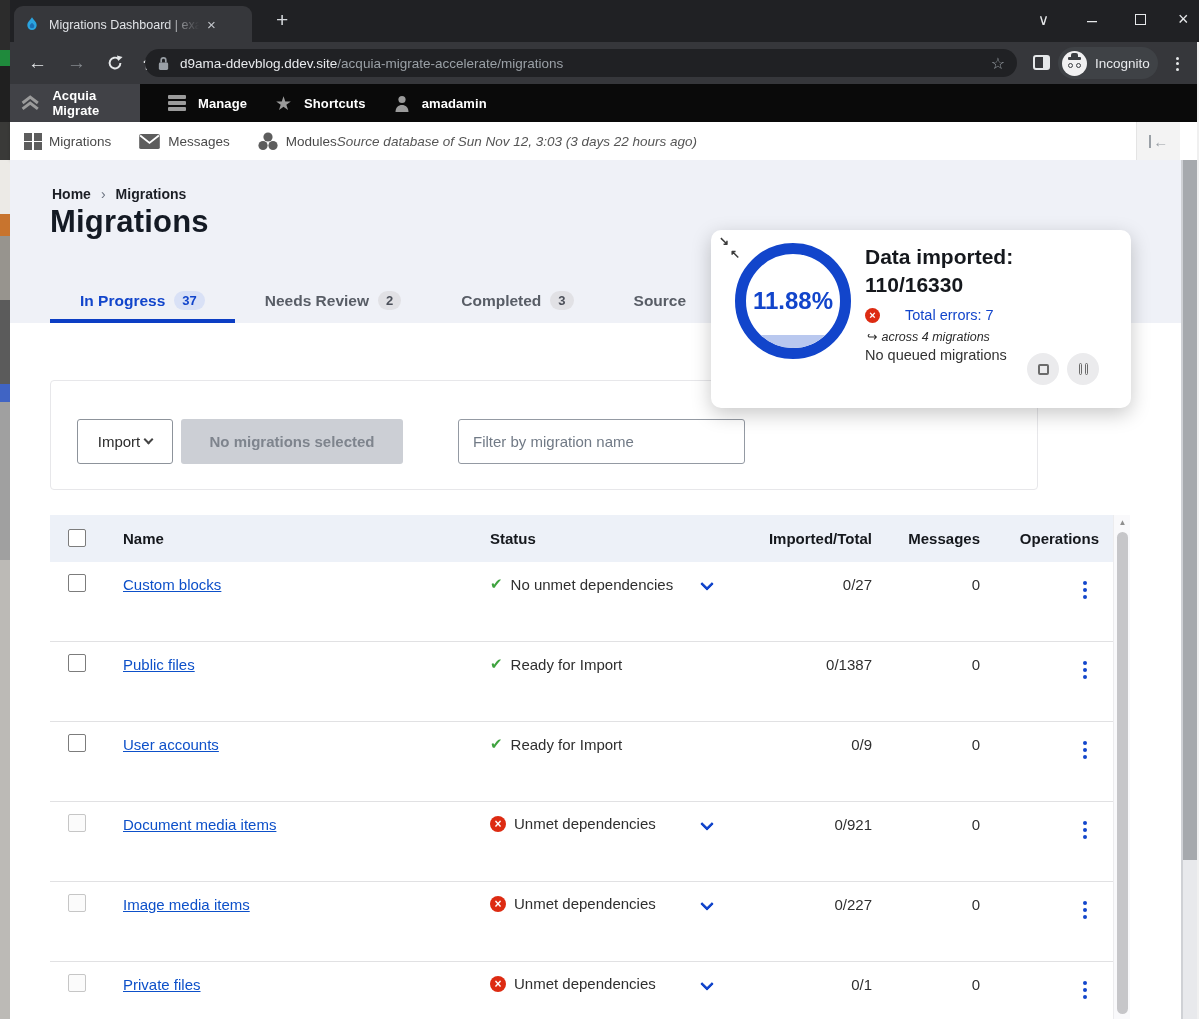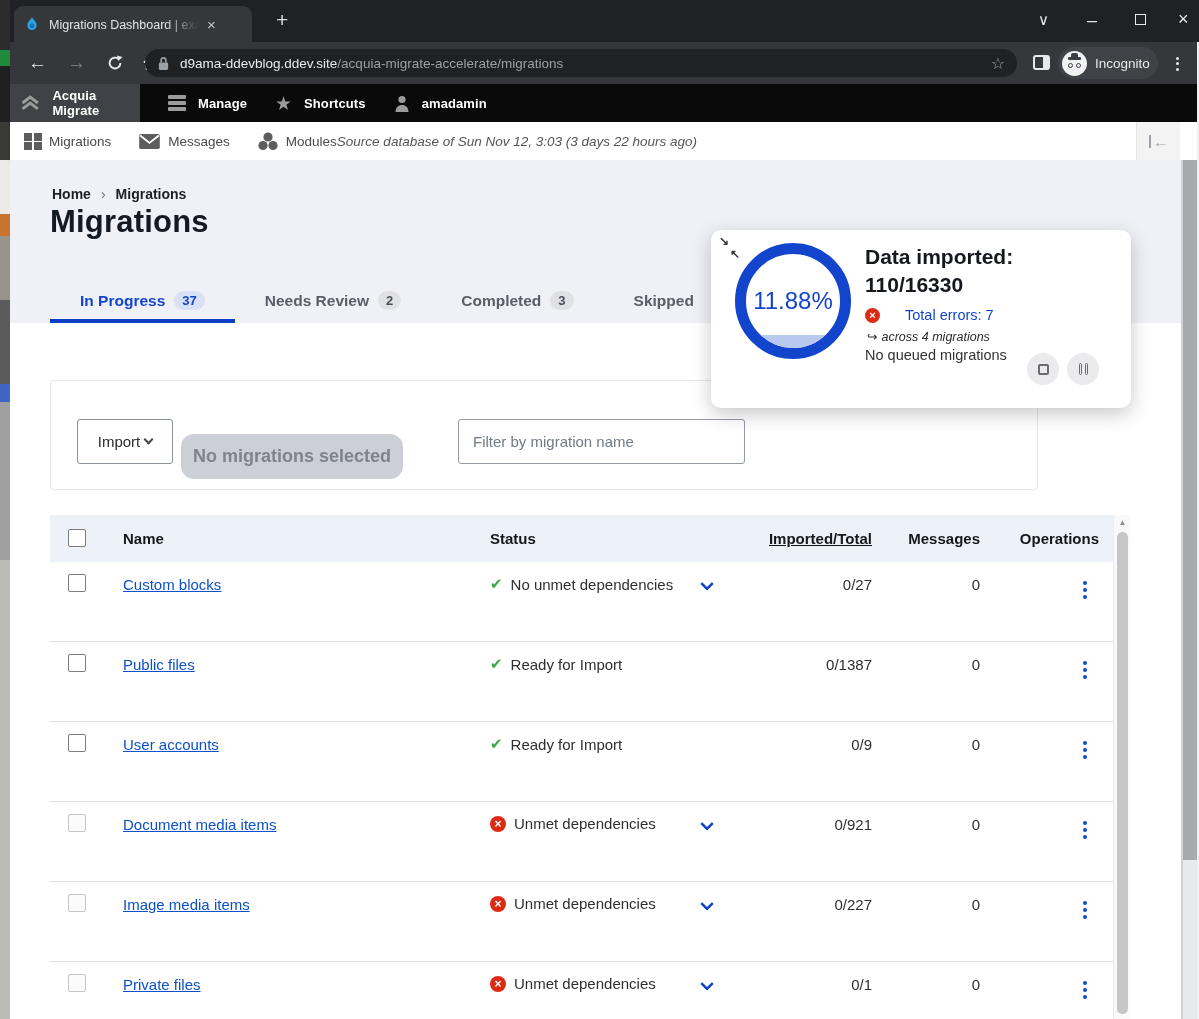--- a/index.html
+++ b/index.html
@@ -87,21 +87,21 @@
   .tab.active:after{content:"";position:absolute;left:0;right:0;bottom:0;height:4px;background:#0c3ec4;}
 
   
   #overlay-card{left:711px;top:230px;width:420px;height:178px;background:#fff;border-radius:10px;
      box-shadow:0 6px 20px rgba(0,0,0,.22);z-index:5;}
   .corner-ico{position:absolute;font-size:12px;color:#3c3c3c;font-weight:bold;}
   #ring{position:absolute;left:24px;top:13px;width:116px;height:116px;border-radius:50%;
      border:11px solid #1245cb;background:#fff;overflow:hidden;
      display:flex;align-items:center;justify-content:center;}
   #ring-fill{position:absolute;left:0;right:0;bottom:0;height:13px;background:#b9c8ef;}
-  #ring-pct{position:relative;color:#1245cb;font-size:24px;font-weight:normal;}
+  #ring-pct{position:relative;color:#1245cb;font-size:24px;font-weight:bold;}
   .ov-head{position:absolute;left:154px;font-size:21px;font-weight:800;color:#15181d;text-align:center;}
   #ov-errors{position:absolute;left:154px;top:77px;display:flex;align-items:center;}
   .err-dot{width:15px;height:15px;border-radius:50%;background:#dd2b12;color:#fff;font-size:11px;font-weight:bold;
      display:flex;align-items:center;justify-content:center;margin-right:7px;}
   #ov-errors a{color:#1245cb;font-size:14.5px;text-decoration:none;margin-left:18px;}
   #ov-across{position:absolute;left:156px;top:99px;font-size:12.5px;font-style:italic;color:#2b2b2b;}
   #ov-across .hook{font-style:normal;margin-right:4px;}
   #ov-queue{position:absolute;left:154px;top:117px;font-size:14.5px;color:#333;text-align:right;}
   .ctl-btn{position:absolute;top:123px;width:32px;height:32px;border-radius:50%;background:#ebebed;
      display:flex;align-items:center;justify-content:center;}
@@ -109,21 +109,21 @@
   .pause-ico{display:flex;}
   .pause-ico i{width:3px;height:12px;border:1.5px solid #6b6b6b;border-radius:1.5px;margin:0 1.5px;}
 
   
   #filter-card{left:50px;top:380px;width:988px;height:110px;background:#fff;border:1px solid #e7e7ea;border-radius:4px;}
   #import-btn{position:absolute;left:26px;top:38px;width:96px;height:45px;background:#fff;border:1px solid #8d939b;
      border-radius:3px;font-size:15px;color:#2b2b2b;display:flex;align-items:center;justify-content:center;}
   .sm-chev{display:inline-block;width:7px;height:7px;border-right:2px solid #444;border-bottom:2px solid #444;
      transform:rotate(45deg);margin-left:5px;margin-top:-4px;}
   #nosel-btn{position:absolute;left:130px;top:38px;width:222px;height:45px;background:#cccfd5;border:none;
-     border-radius:13px;font-size:18px;font-weight:bold;color:#7e848d;font-family:"Liberation Sans",sans-serif;margin-top:15px;}
+     border-radius:3px;font-size:15px;font-weight:bold;color:#7e848d;font-family:"Liberation Sans",sans-serif;}
   #filter-input{position:absolute;left:407px;top:38px;width:287px;height:45px;border:1px solid #949aa3;border-radius:3px;
      font-size:15px;color:#333;padding:0 14px;font-family:"Liberation Sans",sans-serif;}
   #filter-input::placeholder{color:#717a86;}
 
   
   #table{left:50px;top:515px;width:1080px;height:504px;background:#fff;}
   #thead{position:absolute;left:0;top:0;width:1063px;height:47px;background:#edf1f8;}
   .th{position:absolute;top:15px;font-size:15px;font-weight:bold;color:#15181d;}
   .checkbox{position:absolute;width:18px;height:18px;border:1.5px solid #7c7c7c;border-radius:2px;background:#fff;}
   .checkbox.disabled{border-color:#c6c6c6;background:#fbfbfb;}
@@ -293,40 +293,40 @@
     </div>
     <div class="tab">
       <span>Needs Review</span>
       <span class="badge">2</span>
     </div>
     <div class="tab">
       <span>Completed</span>
       <span class="badge">3</span>
     </div>
     <div class="tab">
-      <span>Skipped</span>
+      <span>Source</span>
 
     </div>
   </div>
 
   <div id="filter-card" class="abs">
     <div id="import-btn">
       <span>Import</span>
       <span class="sm-chev"></span>
     </div>
     <button id="nosel-btn" disabled="">No migrations selected</button>
     <input id="filter-input" placeholder="Filter by migration name" style="">
   </div>
 
   <div id="table" class="abs">
     <div id="thead">
       <span class="checkbox" style="left:18px;top:14px;"></span>
       <span class="th" style="left:73px;">Name</span>
       <span class="th" style="left:440px;">Status</span>
-      <span class="th th-right" style="left:600px;width:222px;text-decoration:underline;">Imported/Total</span>
+      <span class="th th-right" style="left:600px;width:222px;">Imported/Total</span>
       <span class="th th-right" style="left:780px;width:150px;">Messages</span>
       <span class="th th-right" style="left:899px;width:150px;">Operations</span>
     </div>
 
     <div class="row st-ok" style="top:47px;border-top:none;">
       <span class="checkbox" style="left:18px;top:12px;"></span>
       <a class="name-link">Custom blocks</a>
       <span class="status-cell">
           <span class="ok-ico">✔</span>
           <span class="status-text">No unmet dependencies</span>

